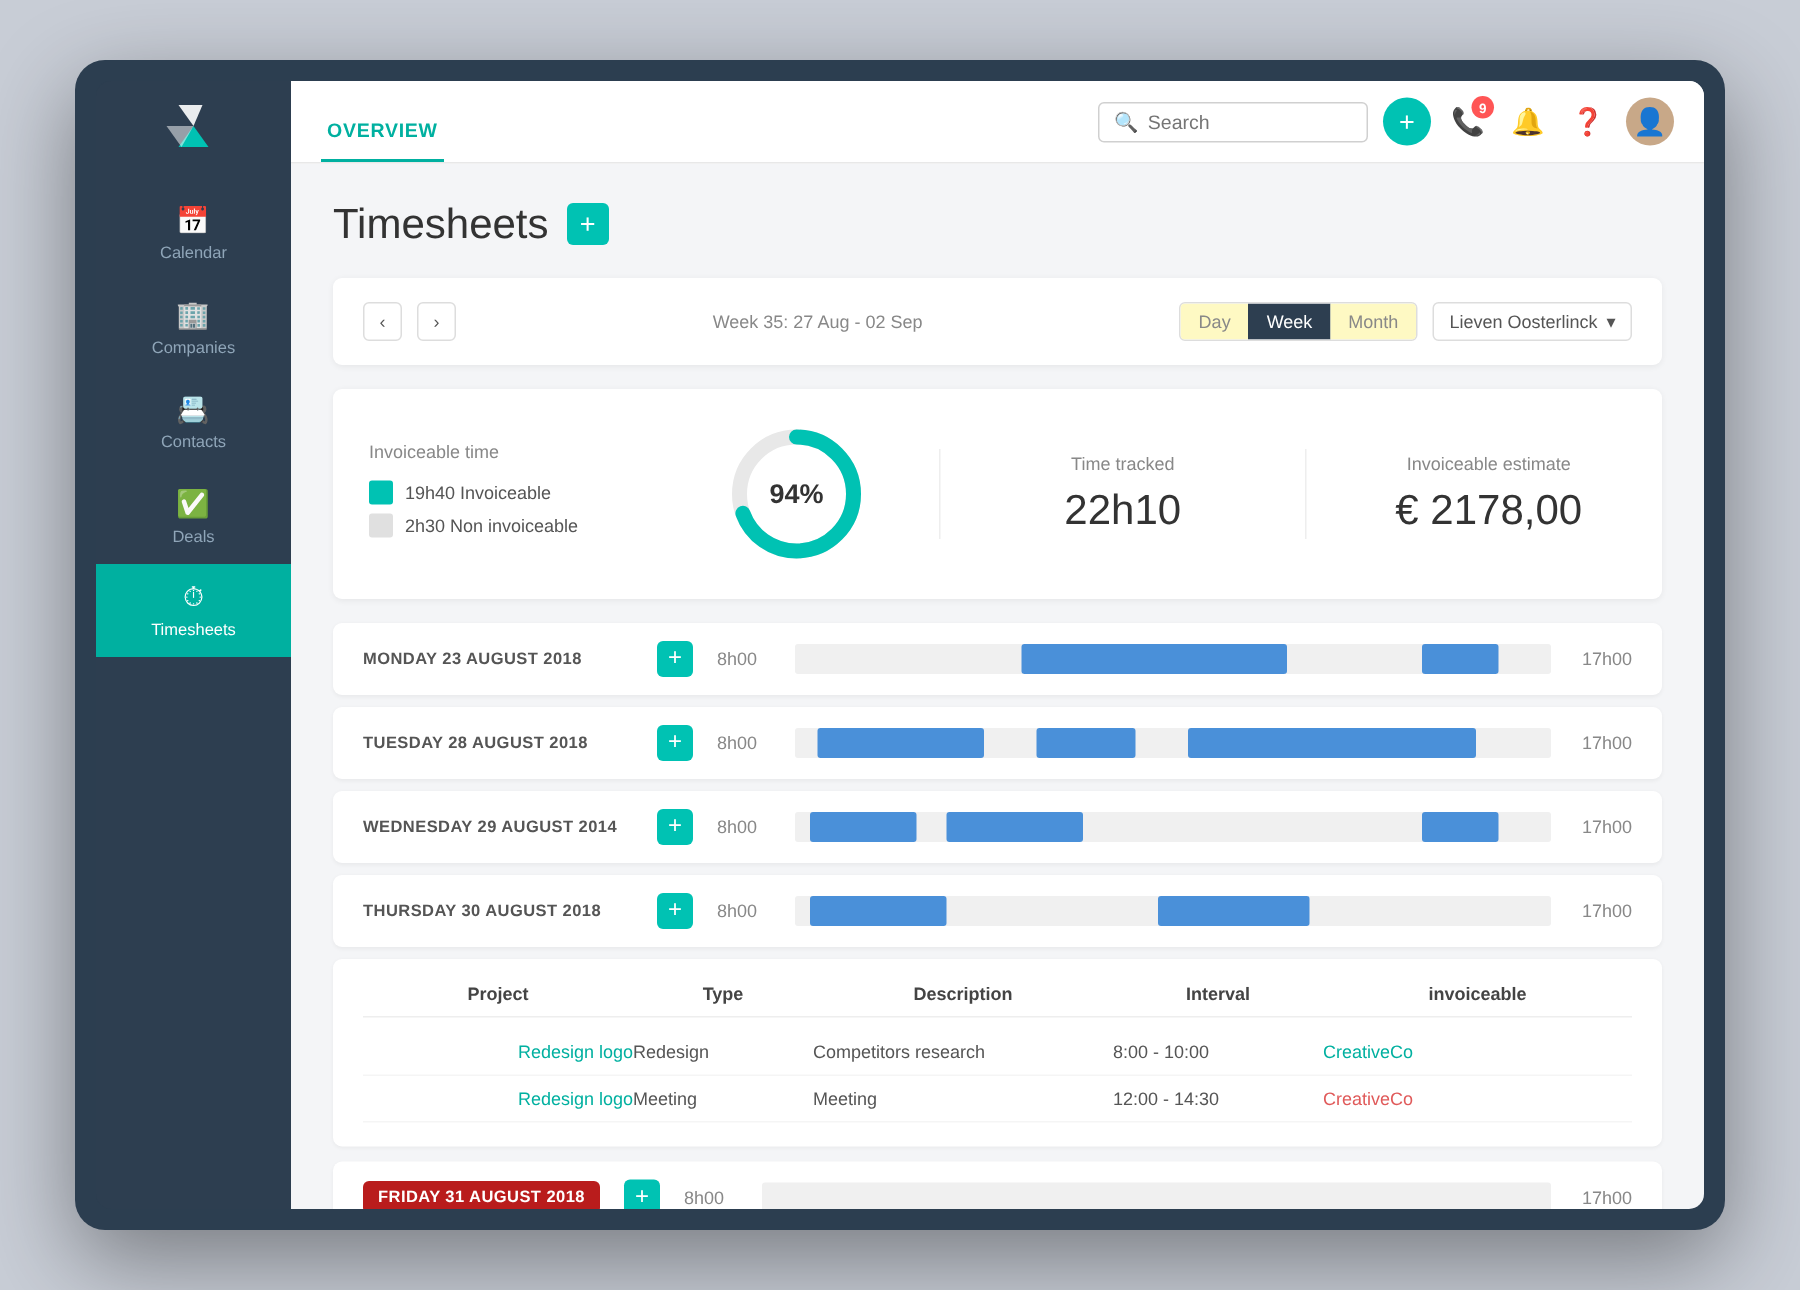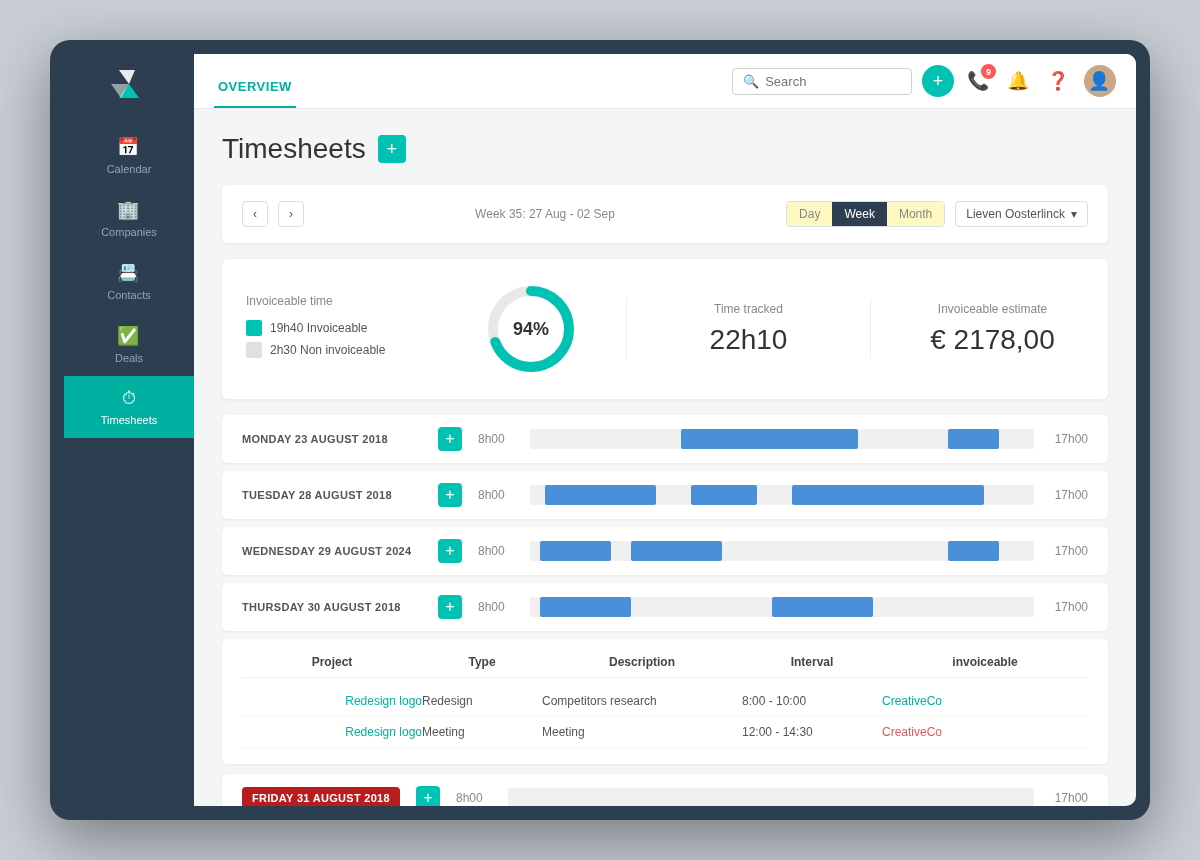--- a/index.html
+++ b/index.html
@@ -602,21 +602,21 @@
           <span class="time-start">8h00</span>
           <div class="timeline-bar">
             <div class="bar-segment" style="left:3%;width:22%;"></div>
             <div class="bar-segment" style="left:32%;width:13%;"></div>
             <div class="bar-segment" style="left:52%;width:38%;"></div>
           </div>
           <span class="time-end">17h00</span>
         </div>
 
         <div class="day-row">
-          <span class="day-label">WEDNESDAY 29 AUGUST 2024</span>
+          <span class="day-label">WEDNESDAY 29 AUGUST 2014</span>
           <div class="day-add-btn">+</div>
           <span class="time-start">8h00</span>
           <div class="timeline-bar">
             <div class="bar-segment" style="left:2%;width:14%;"></div>
             <div class="bar-segment" style="left:20%;width:18%;"></div>
             <div class="bar-segment" style="left:83%;width:10%;"></div>
           </div>
           <span class="time-end">17h00</span>
         </div>
 

